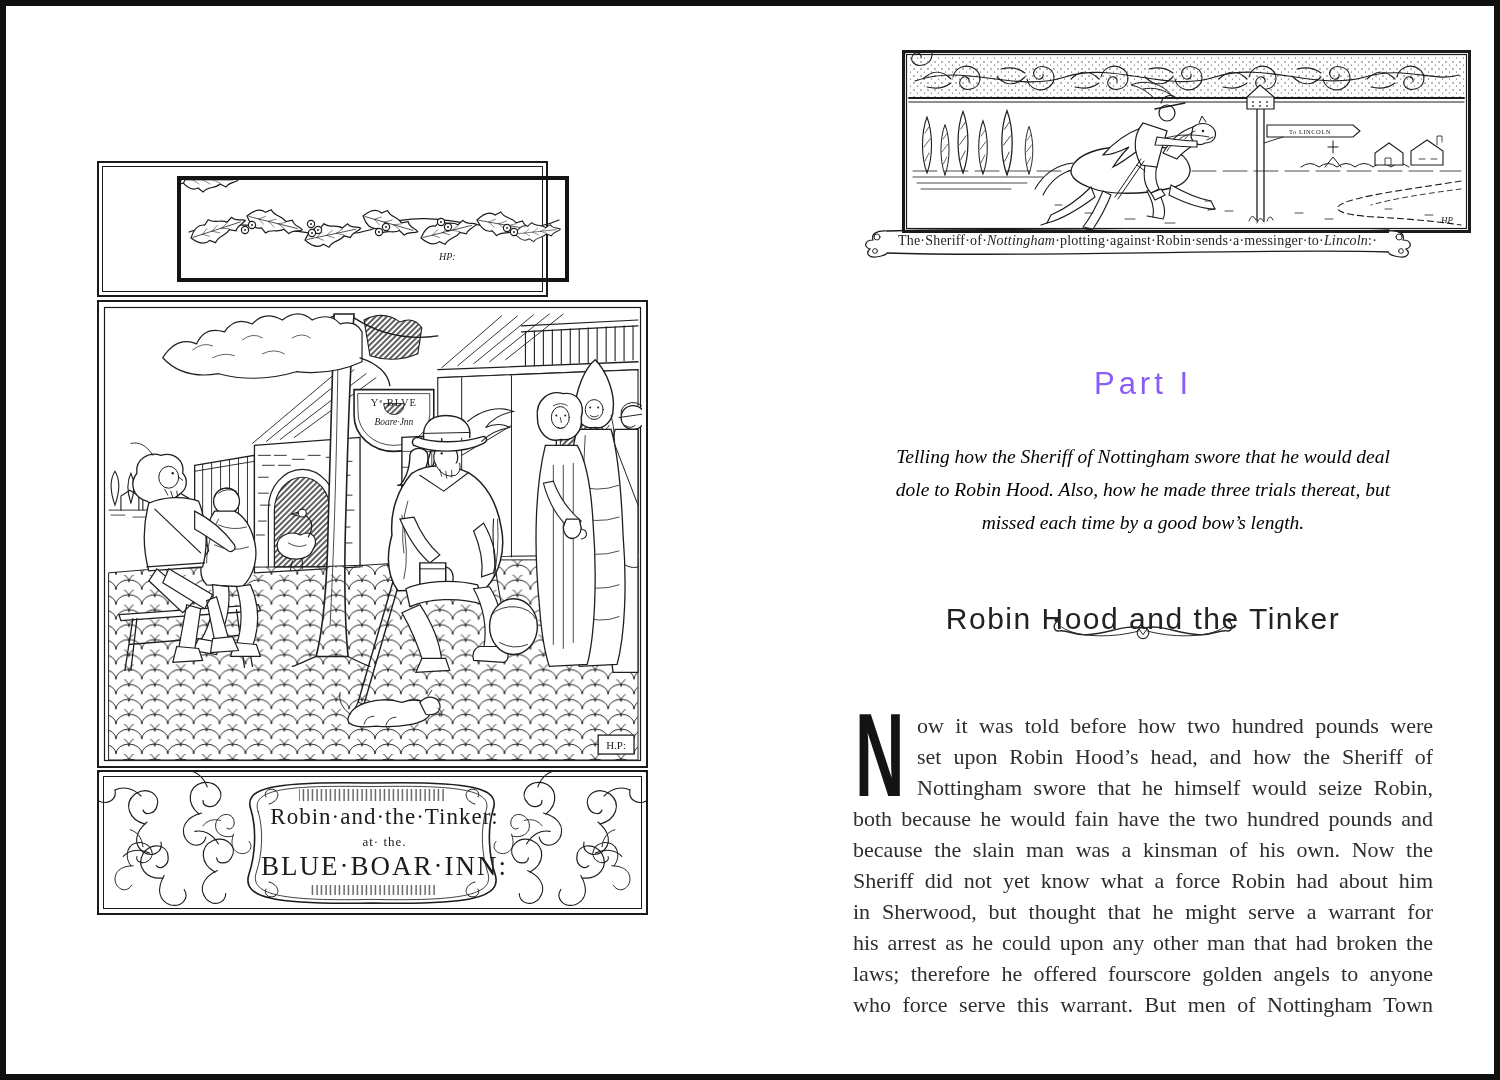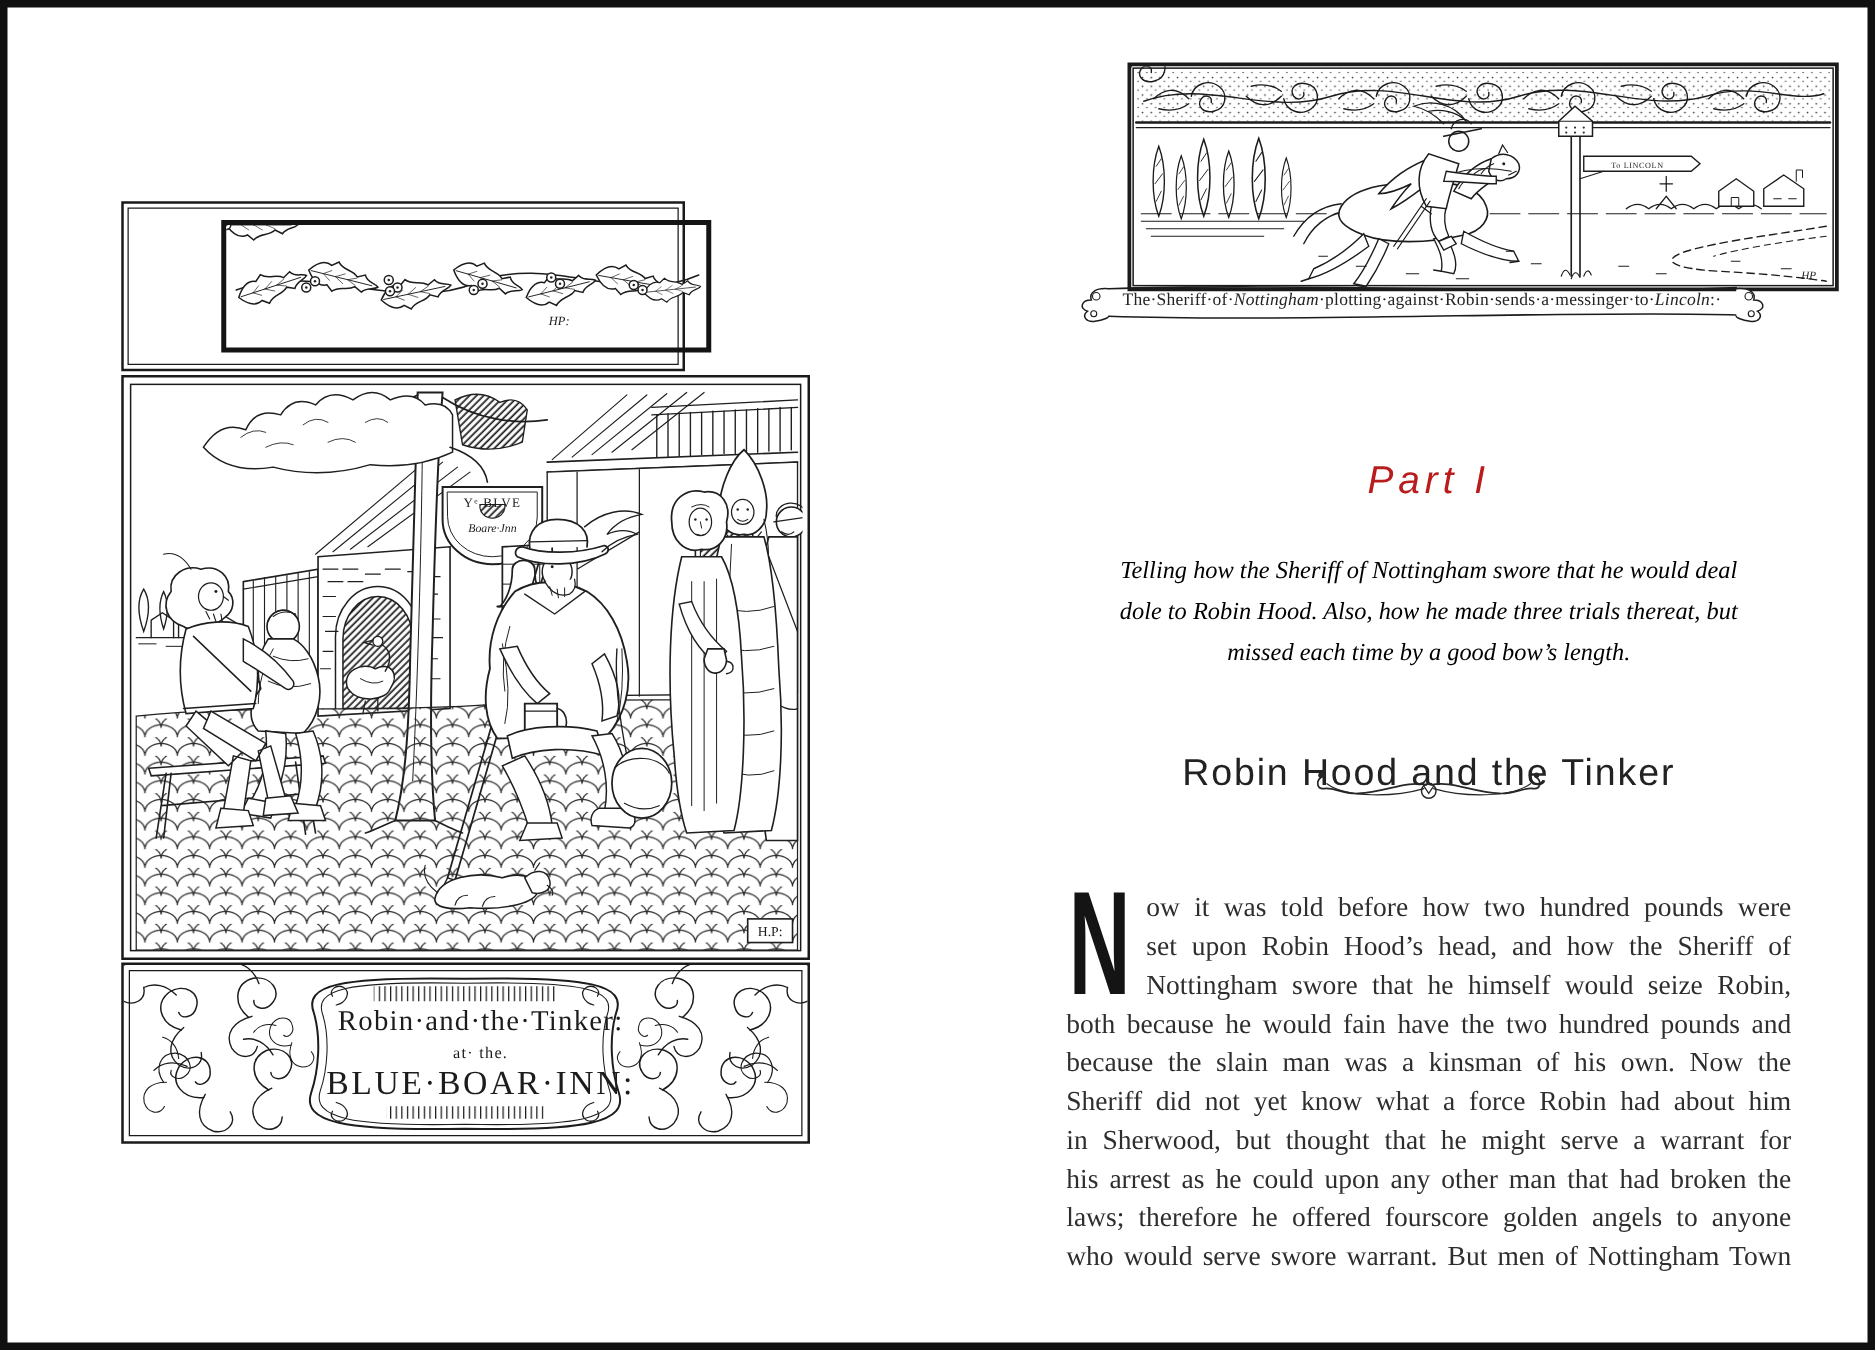--- a/index.html
+++ b/index.html
@@ -32,21 +32,21 @@
 
   
   .caption-scroll{position:absolute;left:853px;top:220px;width:569px;height:42px;}
   .caption-scroll svg{position:absolute;inset:0;}
   .scroll-text{position:absolute;inset:0;display:flex;align-items:center;justify-content:center;
     font-size:14px;color:#242424;letter-spacing:.2px;white-space:nowrap;}
   .scroll-text .pl{font-style:italic;}
 
   
   .part-heading{position:absolute;left:853px;top:366px;width:580px;text-align:center;
-    font-family:"Liberation Sans","DejaVu Sans",sans-serif;font-size:31px;letter-spacing:4px;color:#b91c1c;font-style:italic;}
+    font-family:"Liberation Sans","DejaVu Sans",sans-serif;font-size:31px;letter-spacing:4px;color:#8b5cf6;}
   .epigraph{position:absolute;left:843px;top:440px;width:600px;text-align:center;font-style:italic;
     font-size:19.5px;line-height:33px;color:#000000;white-space:pre-line;}
   .chapter-heading{position:absolute;left:853px;top:602px;width:580px;text-align:center;
     font-family:"Liberation Sans","DejaVu Sans",sans-serif;font-size:30px;letter-spacing:1.5px;color:#222;}
   .flourish{position:absolute;left:1048px;top:608px;width:190px;height:36px;}
 
   .body-block{position:absolute;left:853px;top:710px;width:580px;color:#2e2e2e;}
   .bl{font-size:22px;line-height:31px;text-align:justify;text-align-last:justify;height:31px;overflow:hidden;}
   .bl.indent{padding-left:64px;}
   .drop-cap{position:absolute;left:855px;top:712px;font-family:"Liberation Sans","DejaVu Sans",sans-serif;
@@ -436,16 +436,16 @@
     <div class="body-block">
       <div class="bl indent">ow it was told before how two hundred pounds were</div>
       <div class="bl indent">set upon Robin Hood’s head, and how the Sheriff of</div>
       <div class="bl indent">Nottingham swore that he himself would seize Robin,</div>
       <div class="bl">both because he would fain have the two hundred pounds and</div>
       <div class="bl">because the slain man was a kinsman of his own. Now the</div>
       <div class="bl">Sheriff did not yet know what a force Robin had about him</div>
       <div class="bl">in Sherwood, but thought that he might serve a warrant for</div>
       <div class="bl">his arrest as he could upon any other man that had broken the</div>
       <div class="bl">laws; therefore he offered fourscore golden angels to anyone</div>
-      <div class="bl">who would serve swore warrant. But men of Nottingham Town</div>
+      <div class="bl">who force serve this warrant. But men of Nottingham Town</div>
     </div>
   </div>
 </div>
 
 </body></html>

